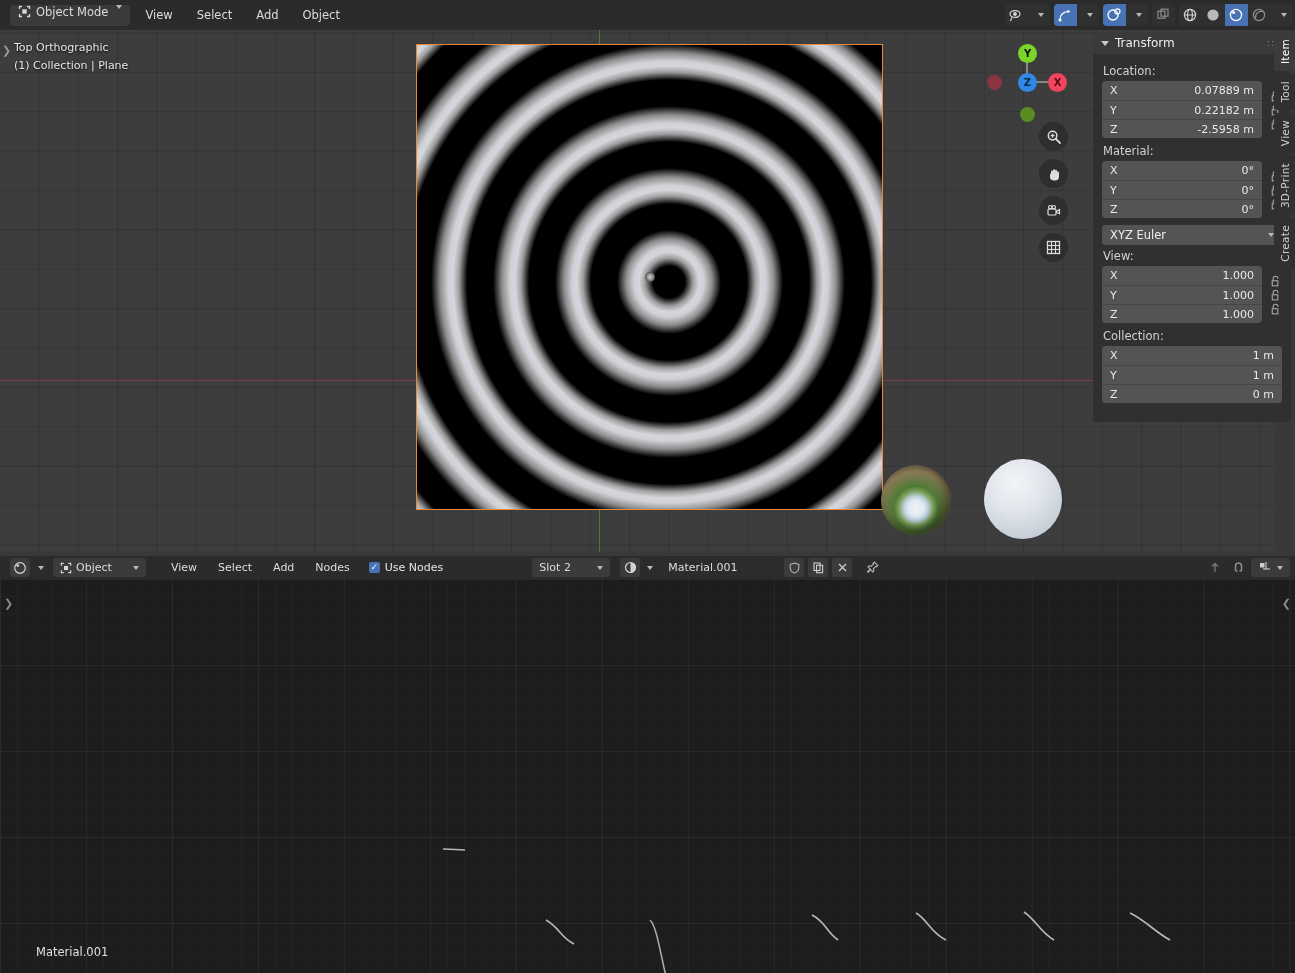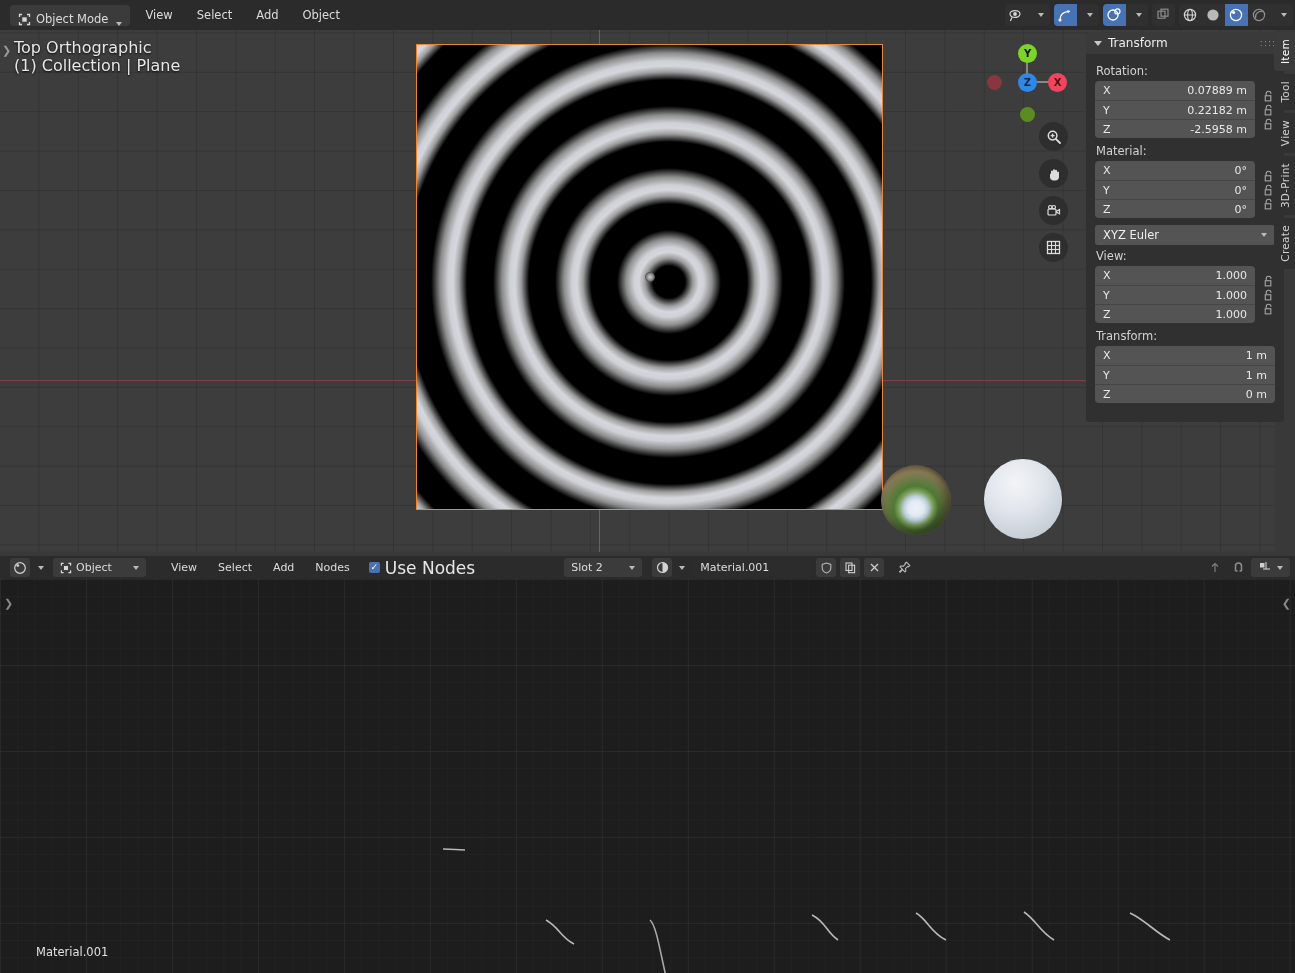--- a/index.html
+++ b/index.html
@@ -54,26 +54,26 @@
       radial-gradient(circle at 50% 62%, #eef2f6 0%, #e2eaf2 14%, #b9cfdc 22%, #7ea05a 31%, #4f7a34 40%, #6a7a46 52%, #8a7a55 66%, #5d5142 82%, #3e372e 100%);
     box-shadow:inset -5px -6px 12px rgba(0,0,0,0.5);
   }
   #mat-sphere {
     left:984px; top:459px; width:78px; height:80px;
     background:radial-gradient(circle at 40% 30%, #f2f4f7 0%, #e2e6ec 38%, #ccd3db 68%, #b7c0cb 100%);
   }
 
   
   #viewport-header { position:absolute; left:0; top:0; width:1295px; height:30px; background:#2b2b2b; display:flex; align-items:center; padding-left:10px; gap:6px; }
-  .hdr-btn { height:21px; display:flex; align-items:flex-end; gap:5px; padding:0 8px; border-radius:4px; background:#3b3b3b; color:#dcdcdc; font-size:11.5px; white-space:nowrap; }
+  .hdr-btn { height:21px; display:flex; align-items:flex-start; gap:5px; padding:0 8px; border-radius:4px; background:#3b3b3b; color:#dcdcdc; font-size:11.5px; white-space:nowrap; }
   .hdr-menu { height:21px; display:flex; align-items:center; padding:0 9px; border-radius:4px; color:#dcdcdc; font-size:11.5px; }
   .chev { width:0;height:0;border-left:3.5px solid transparent;border-right:3.5px solid transparent;border-top:4px solid #b9b9b9; margin-left:3px; }
 
   
-  #vp-text { position:absolute; left:14px; top:39px; line-height:18px; font-size:16px; color:#e8e8e8; text-shadow:0 1px 2px rgba(0,0,0,0.85); }
+  #vp-text { position:absolute; left:14px; top:39px; line-height:18px; font-size:11px; color:#e8e8e8; text-shadow:0 1px 2px rgba(0,0,0,0.85); }
 
   
   #vp-left-arrow { position:absolute; left:2px; top:44px; font-size:11px; color:#9a9a9a; }
 
   
   #nav-gizmo { position:absolute; left:985px; top:40px; width:85px; height:85px; }
   .gz-ball { position:absolute; width:19px; height:19px; border-radius:50%; display:flex; align-items:center; justify-content:center; font-size:10px; font-weight:bold; color:#111; }
   .gz-line { position:absolute; background:#888; }
 
   
@@ -81,21 +81,21 @@
   .nav-circ { width:29px;height:29px;border-radius:50%;background:#2e2e2e; display:flex;align-items:center;justify-content:center; color:#d6d6d6; }
 
   
   #hdr-right { position:absolute; right:2px; top:4px; height:22px; display:flex; align-items:center; gap:4px; }
   .seg { display:flex; align-items:center; background:#303030; border-radius:4px; overflow:hidden; height:22px; }
   .seg > div { height:22px; min-width:22px; display:flex; align-items:center; justify-content:center; padding:0 4px; }
   .seg > div.on { background:#4772b3; }
   .seg > div.sel { background:#4772b3; }
 
   
-  #npanel { position:absolute; right:11px; top:32px; width:198px; height:390px; background:#303030; border-radius:3px; }
+  #npanel { position:absolute; right:4px; top:32px; width:198px; height:390px; background:#303030; border-radius:3px; }
   #npanel-head { height:22px; display:flex; align-items:center; padding:0 8px; gap:6px; background:#3a3a3a; border-radius:3px 3px 0 0; }
   .tri { width:0;height:0;border-left:4px solid transparent;border-right:4px solid transparent;border-top:5px solid #c8c8c8; }
   #npanel-body { padding:6px 9px 8px 9px; }
   .sec-label { font-size:11.5px; color:#d2d2d2; margin:4px 0 3px 1px; }
   .field-row { display:flex; align-items:center; gap:7px; margin-bottom:1px; }
   .field { flex:1; height:19px; background:#545454; border-radius:3px; display:flex; align-items:center; justify-content:space-between; padding:0 8px; font-size:11px; color:#e9e9e9; }
   .grp { border-radius:4px; overflow:hidden; margin-bottom:2px; }
   .grp .field { border-radius:0; }
   .lock { width:13px;height:14px;flex:0 0 13px; }
   .dropdown { height:20px; background:#545454; border-radius:3px; display:flex; align-items:center; justify-content:space-between; padding:0 8px; font-size:11.5px; color:#eee; margin:5px 0 2px 0; }
@@ -297,21 +297,21 @@
     </div>
 
     <div id="npanel">
       <div id="npanel-head">
         <span class="tri"></span>
         <span style="font-size:12px;color:#ededed;">Transform</span>
         <span style="margin-left:auto;color:#888;letter-spacing:1px;font-size:9px;">::::</span>
       </div>
       <div id="npanel-body">
 
-        <div class="sec-label">Rotation:</div>
+        <div class="sec-label">Location:</div>
         <div class="field-row">
           <div class="grp" style="flex:1;">
             <div class="field">
               <span>X</span>
               <span>0.07889 m</span>
             </div>
             <div class="field" style="border-top:1px solid #464646">
               <span>Y</span>
               <span>0.22182 m</span>
             </div>
@@ -398,21 +398,21 @@
                 <path d="M4 6V4a2.6 2.6 0 015.2 0" fill="none" stroke="#a5a5a5" stroke-width="1.2"></path>
                 <rect x="3" y="6.2" width="6" height="5.5" fill="none" stroke="#a5a5a5" stroke-width="1.2"></rect>
               </svg>
             <svg class="lock" viewBox="0 0 13 14">
                 <path d="M4 6V4a2.6 2.6 0 015.2 0" fill="none" stroke="#a5a5a5" stroke-width="1.2"></path>
                 <rect x="3" y="6.2" width="6" height="5.5" fill="none" stroke="#a5a5a5" stroke-width="1.2"></rect>
               </svg>
           </div>
         </div>
 
-        <div class="sec-label">Transform:</div>
+        <div class="sec-label">Collection:</div>
         <div class="grp">
           <div class="field">
             <span>X</span>
             <span>1 m</span>
           </div>
           <div class="field" style="border-top:1px solid #464646">
             <span>Y</span>
             <span>1 m</span>
           </div>
           <div class="field" style="border-top:1px solid #464646">
@@ -461,21 +461,21 @@
           </svg>
         <span style="min-width:50px;">Object</span>
         <span class="chev"></span>
       </div>
       <div class="sh-menu" style="margin-left:12px;">View</div>
       <div class="sh-menu">Select</div>
       <div class="sh-menu">Add</div>
       <div class="sh-menu">Nodes</div>
       <div style="display:flex;align-items:center;gap:5px;margin-left:6px;">
         <span class="checkbox"></span>
-        <span style="font-size:17px;">Use Nodes</span>
+        <span style="font-size:11px;">Use Nodes</span>
       </div>
 
       <div style="display:flex;align-items:center;gap:4px;margin-left:84px;">
         <div class="sh-btn" style="width:78px;justify-content:space-between;">
           <span>Slot 2</span>
           <span class="chev"></span>
         </div>
         <div class="sh-sq" style="margin-left:6px;">
           <svg width="13" height="13" viewBox="0 0 13 13">
               <circle cx="6.5" cy="6.5" r="5" fill="none" stroke="#d4d4d4" stroke-width="1.2"></circle>

